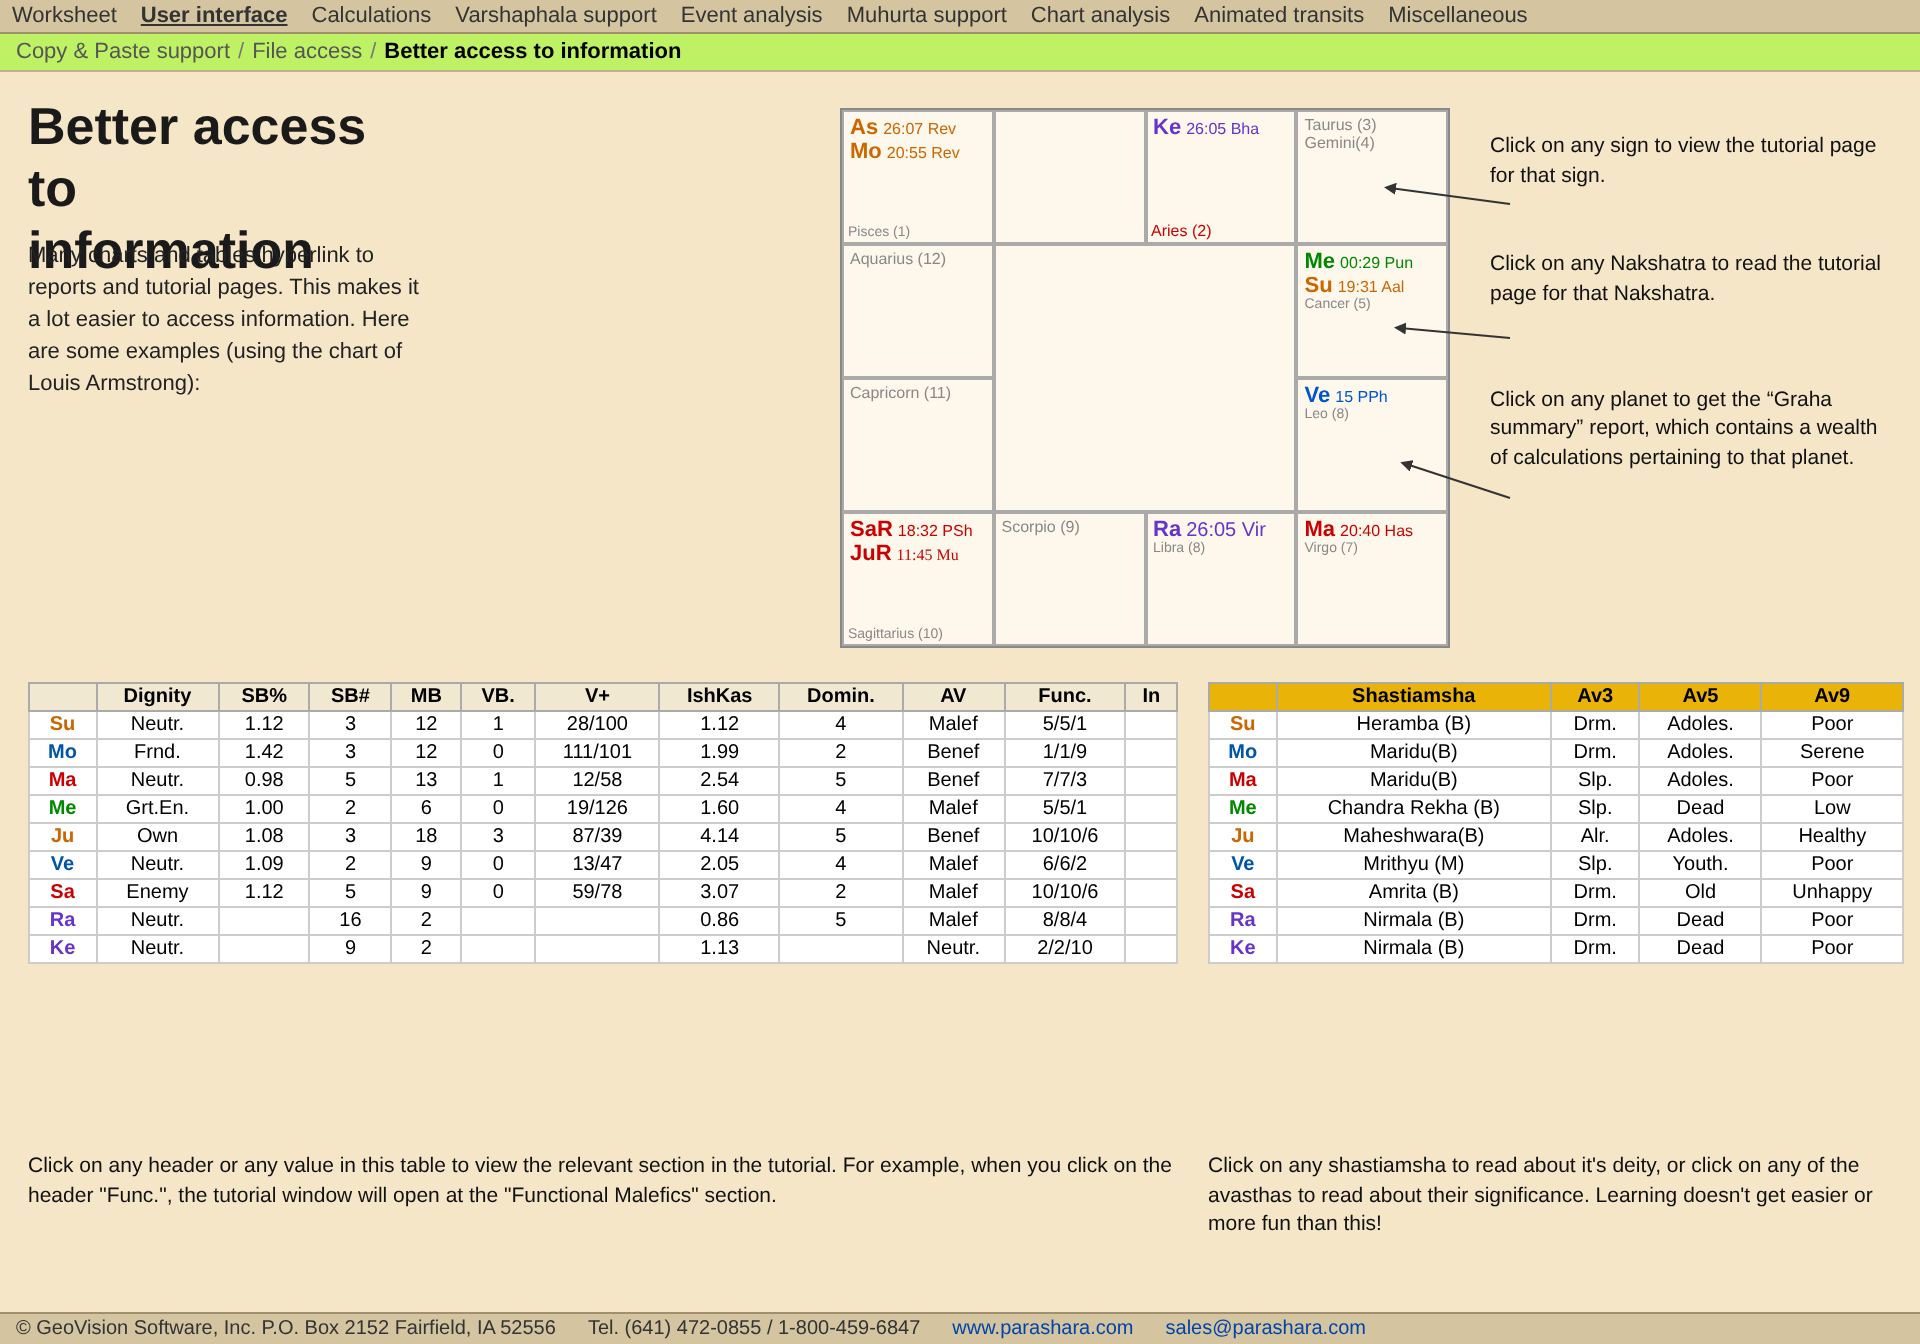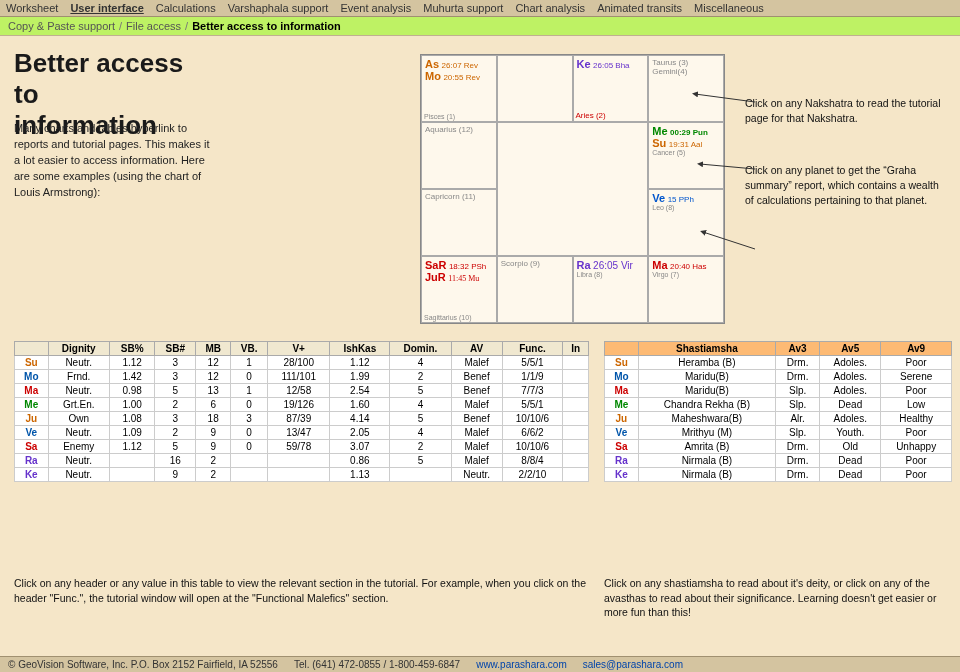--- a/index.html
+++ b/index.html
@@ -186,21 +186,21 @@
       width: 348px;
     }
     #right-table {
       width: 100%;
       border-collapse: collapse;
       border: 1px solid #888;
       background: #fff;
       font-size: 10px;
     }
     #right-table th {
-      background: #fdba74;
+      background: #eab308;
       border: 1px solid #aaa;
       padding: 1px 4px;
       text-align: center;
       font-weight: bold;
       cursor: pointer;
       color: #000;
     }
     #right-table td {
       border: 1px solid #ccc;
       padding: 1px 4px;
@@ -302,21 +302,21 @@
       <div class="house-label" style="position:static;color:#888;font-size:8px;">Taurus (3)</div>
       <div class="house-label" style="position:static;color:#888;font-size:8px;">Gemini(4)</div>
     </div>
 
     <div class="chart-cell">
       <div class="house-label" style="position:static;color:#888;font-size:8px;">Aquarius (12)</div>
     </div>
 
     <div class="chart-center"></div>
     <div class="chart-cell">
-      <div><span class="planet me" style="font-size:11px;font-weight:bold;color:#008800;">Me</span> <span style="font-size:8px;color:#008800;font-weight:bold;">00:29 Pun</span></div>
+      <div><span class="planet me" style="font-size:11px;font-weight:bold;color:#008800;">Me</span> <span style="font-size:8px;color:#008800;">00:29 Pun</span></div>
       <div><span class="planet su" style="font-size:11px;font-weight:bold;color:#cc6600;">Su</span> <span style="font-size:8px;color:#cc6600;">19:31 Aal</span></div>
       <div class="house-label" style="position:static;color:#888;font-size:7px;">Cancer (5)</div>
     </div>
 
     <div class="chart-cell">
       <div class="house-label" style="position:static;color:#888;font-size:8px;">Capricorn (11)</div>
     </div>
     <div class="chart-cell">
       <div><span class="planet ve" style="font-size:11px;font-weight:bold;color:#0055cc;">Ve</span> <span style="font-size:8px;color:#0055cc;">15 PPh</span></div>
       <div class="house-label" style="position:static;color:#888;font-size:7px;">Leo (8)</div>
@@ -334,20 +334,23 @@
       <div><span class="planet ra" style="font-size:11px;font-weight:bold;color:#6633cc;">Ra</span> <span style="font-size:10px;color:#6633cc;">26:05 Vir</span></div>
       <div class="house-label" style="position:static;color:#888;font-size:7px;">Libra (8)</div>
     </div>
     <div class="chart-cell">
       <div><span class="planet ma" style="font-size:11px;font-weight:bold;color:#cc0000;">Ma</span> <span style="font-size:8px;color:#cc0000;">20:40 Has</span></div>
       <div class="house-label" style="position:static;color:#888;font-size:7px;">Virgo (7)</div>
     </div>
   </div>
 
   <div id="annotations">
+    <div class="annotation-item">
+      <span>Click on any sign to view the tutorial page for that sign.</span>
+    </div>
     <div class="annotation-item" style="margin-top: 30px;">
       <span>Click on any Nakshatra to read the tutorial page for that Nakshatra.</span>
     </div>
     <div class="annotation-item" style="margin-top: 38px;">
       <span>Click on any planet to get the “Graha summary” report, which contains a wealth of calculations pertaining to that planet.</span>
     </div>
   </div>
 
   <svg style="position:absolute;top:18px;left:415px;width:380px;height:280px;pointer-events:none;">
 

